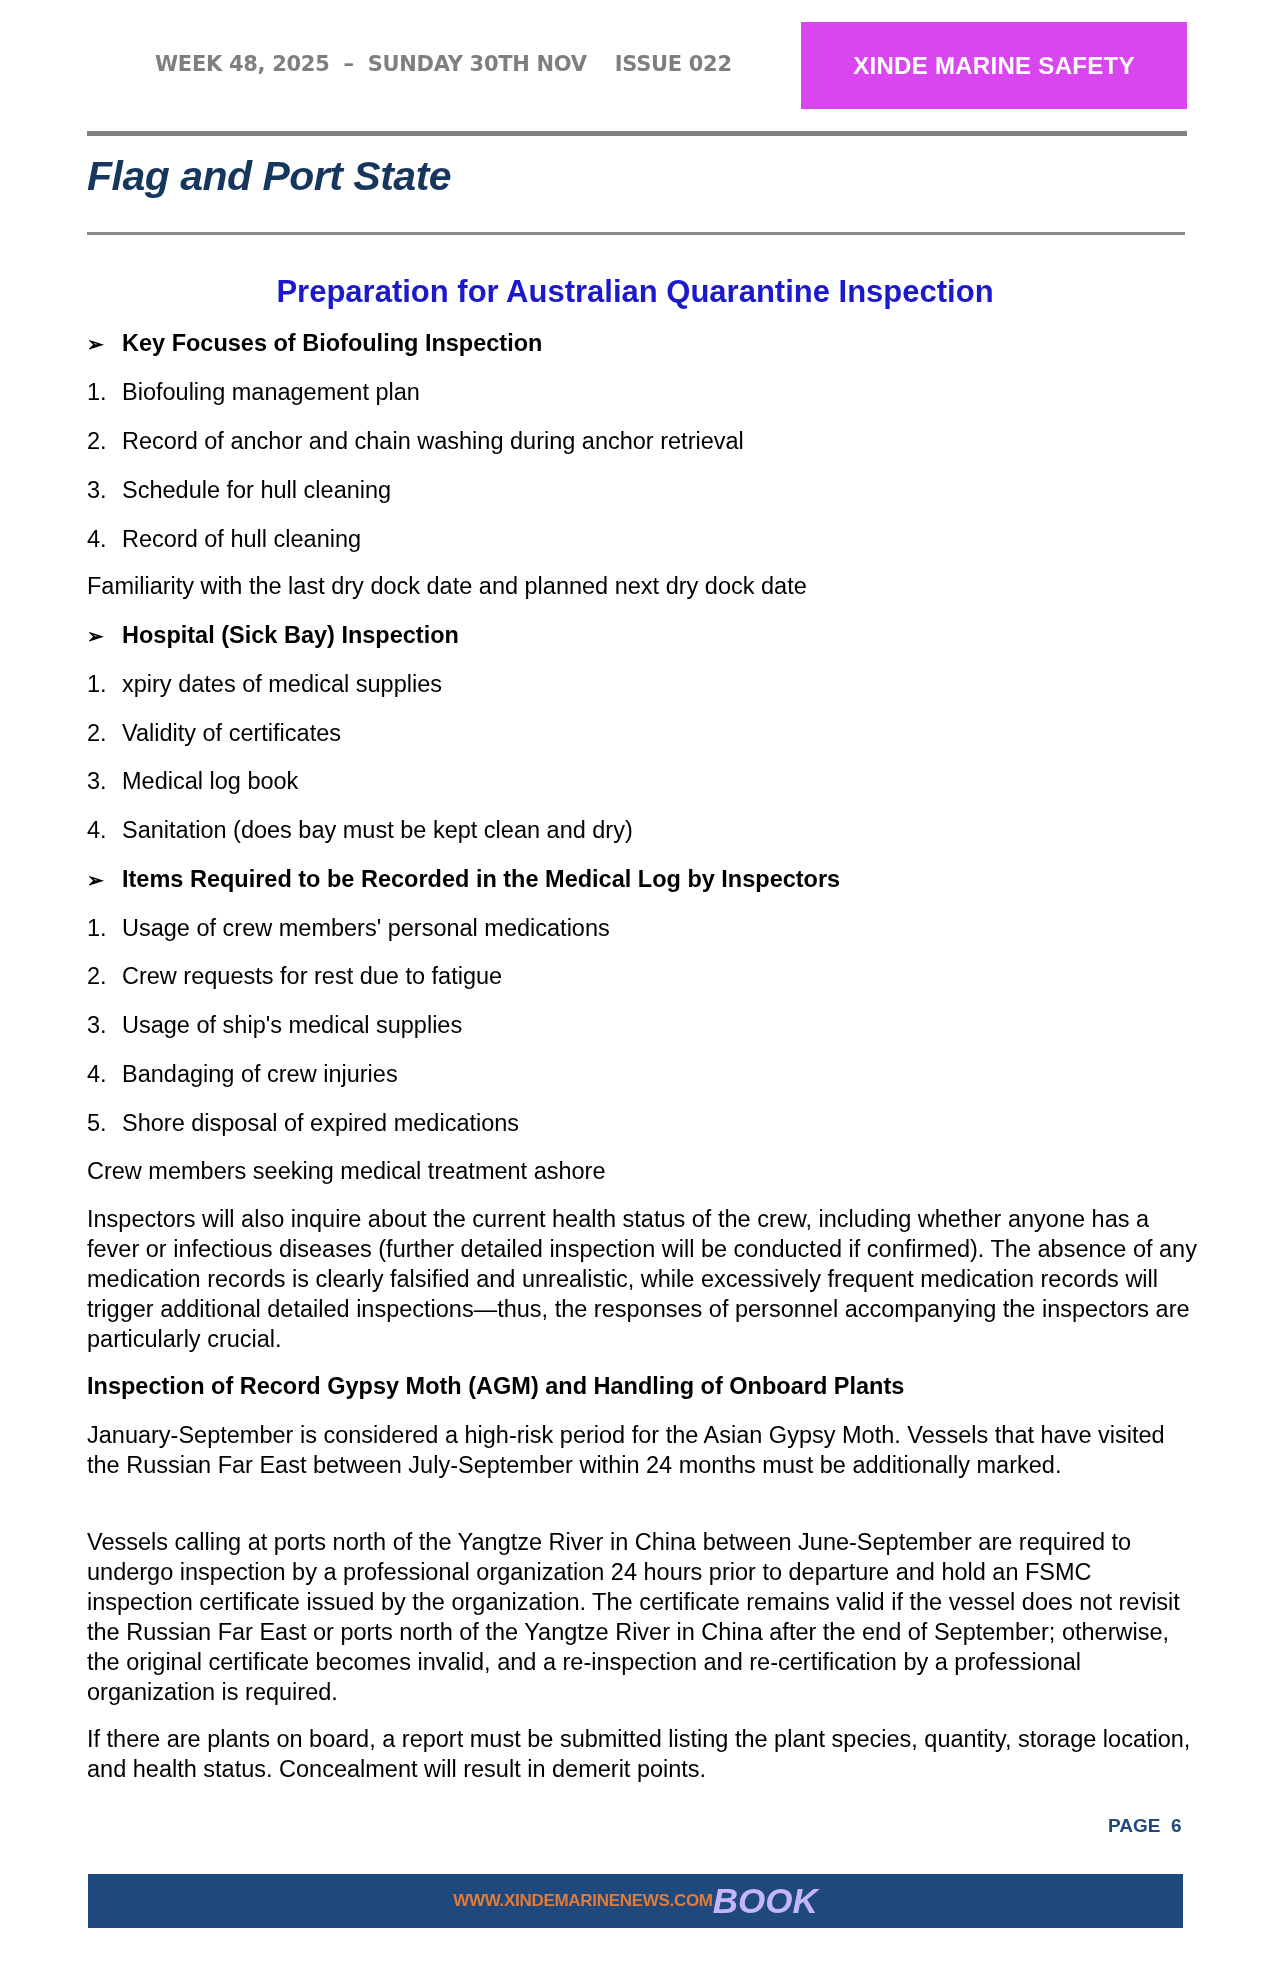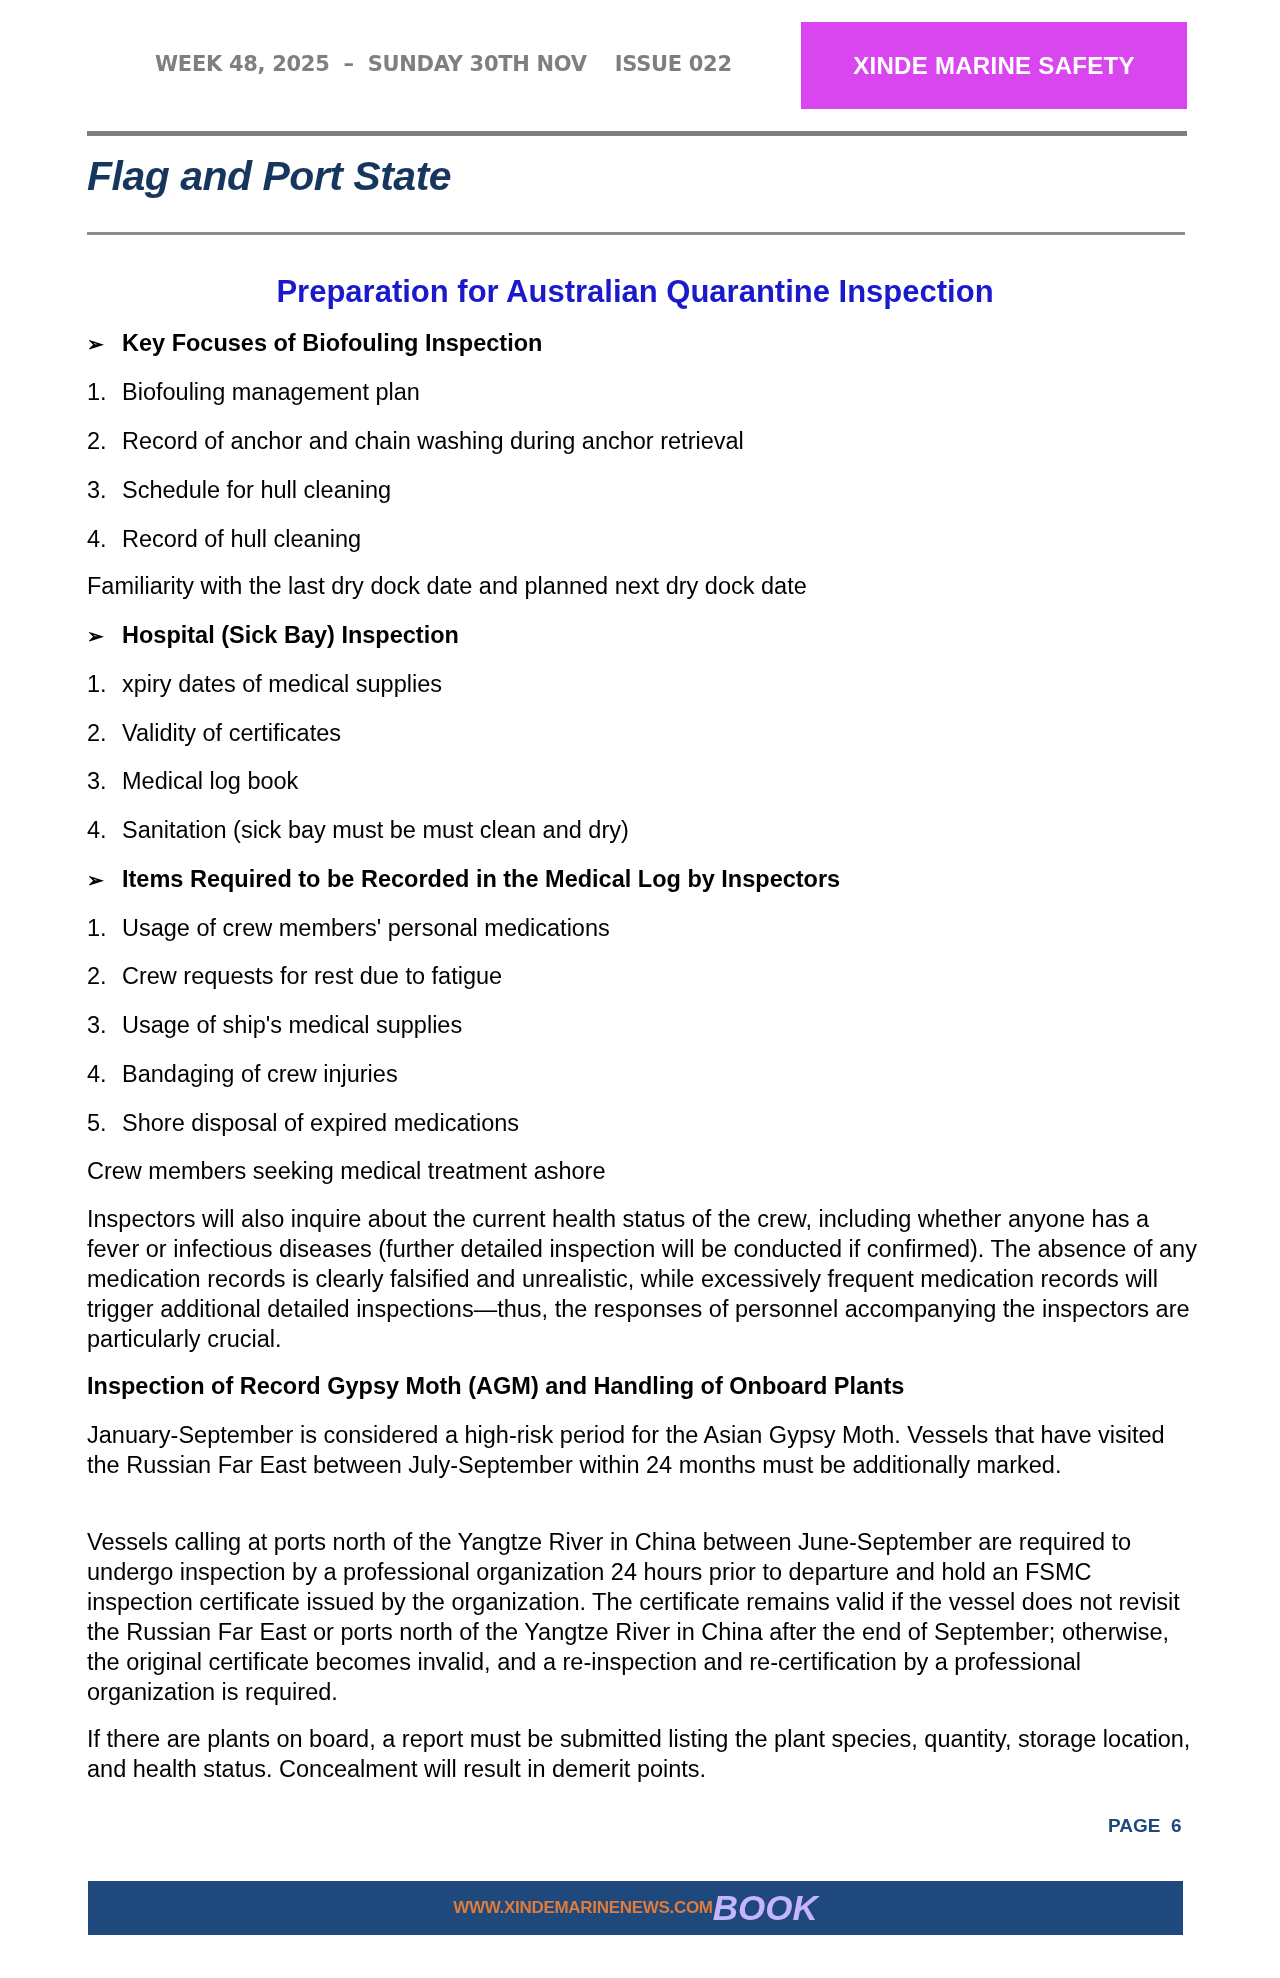--- a/index.html
+++ b/index.html
@@ -17,21 +17,21 @@
   .rule-mid { left: 87px; top: 232px; width: 1098px; height: 3px; background: #8c8c8c; }
   .article-title { left: 0; width: 1270px; top: 274px; text-align: center; font-size: 31px; font-weight: bold;
                    color: #1a1acc; line-height: 36px; padding-left: 0; }
   .line { left: 87px; font-size: 23.5px; line-height: 30px; white-space: nowrap; }
   .line .num { display: inline-block; width: 35px; }
   .line .arrow { display: inline-block; width: 35px; font-size: 20px; }
   .bold { font-weight: bold; }
   .para { left: 87px; width: 1110px; font-size: 23.5px; line-height: 30px; }
   .page-num { left: 1108px; top: 1814px; font-size: 19px; font-weight: bold; color: #1f497d; white-space: pre; line-height: 24px; }
   .footer-bar { left: 88px; top: 1874px; width: 1095px; height: 54px; background: #1f497d;
-                display: flex; align-items: center; justify-content: center; margin-top: 7px; }
+                display: flex; align-items: center; justify-content: center; }
   .footer-url { color: #e07b39; font-weight: bold; font-size: 17px; letter-spacing: -0.3px; }
   .footer-book { color: #c4b5fd; font-weight: bold; font-size: 35px; font-style: italic; }
 </style>
 </head>
 <body>
 
 <div class="abs issue-line">WEEK 48, 2025  –  SUNDAY 30TH NOV    ISSUE 022</div>
 <div class="abs brand-box">
   <span class="brand-text">XINDE MARINE SAFETY</span>
 </div>
@@ -49,21 +49,21 @@
 <div class="abs line" style="top:475px"><span class="num">3.</span><span>Schedule for hull cleaning</span></div>
 <div class="abs line" style="top:524px"><span class="num">4.</span><span>Record of hull cleaning</span></div>
 <div class="abs line" style="top:571px">Familiarity with the last dry dock date and planned next dry dock date</div>
 
 <div class="abs line bold" style="top:620px">
   <span class="arrow">➢</span><span>Hospital (Sick Bay) Inspection</span>
 </div>
 <div class="abs line" style="top:669px"><span class="num">1.</span><span>xpiry dates of medical supplies</span></div>
 <div class="abs line" style="top:718px"><span class="num">2.</span><span>Validity of certificates</span></div>
 <div class="abs line" style="top:766px"><span class="num">3.</span><span>Medical log book</span></div>
-<div class="abs line" style="top:815px"><span class="num">4.</span><span>Sanitation (sick bay must be must clean and dry)</span></div>
+<div class="abs line" style="top:815px"><span class="num">4.</span><span>Sanitation (does bay must be kept clean and dry)</span></div>
 
 <div class="abs line bold" style="top:864px">
   <span class="arrow">➢</span><span>Items Required to be Recorded in the Medical Log by Inspectors</span>
 </div>
 <div class="abs line" style="top:913px"><span class="num">1.</span><span>Usage of crew members' personal medications</span></div>
 <div class="abs line" style="top:961px"><span class="num">2.</span><span>Crew requests for rest due to fatigue</span></div>
 <div class="abs line" style="top:1010px"><span class="num">3.</span><span>Usage of ship's medical supplies</span></div>
 <div class="abs line" style="top:1059px"><span class="num">4.</span><span>Bandaging of crew injuries</span></div>
 <div class="abs line" style="top:1108px"><span class="num">5.</span><span>Shore disposal of expired medications</span></div>
 <div class="abs line" style="top:1156px">Crew members seeking medical treatment ashore</div>

